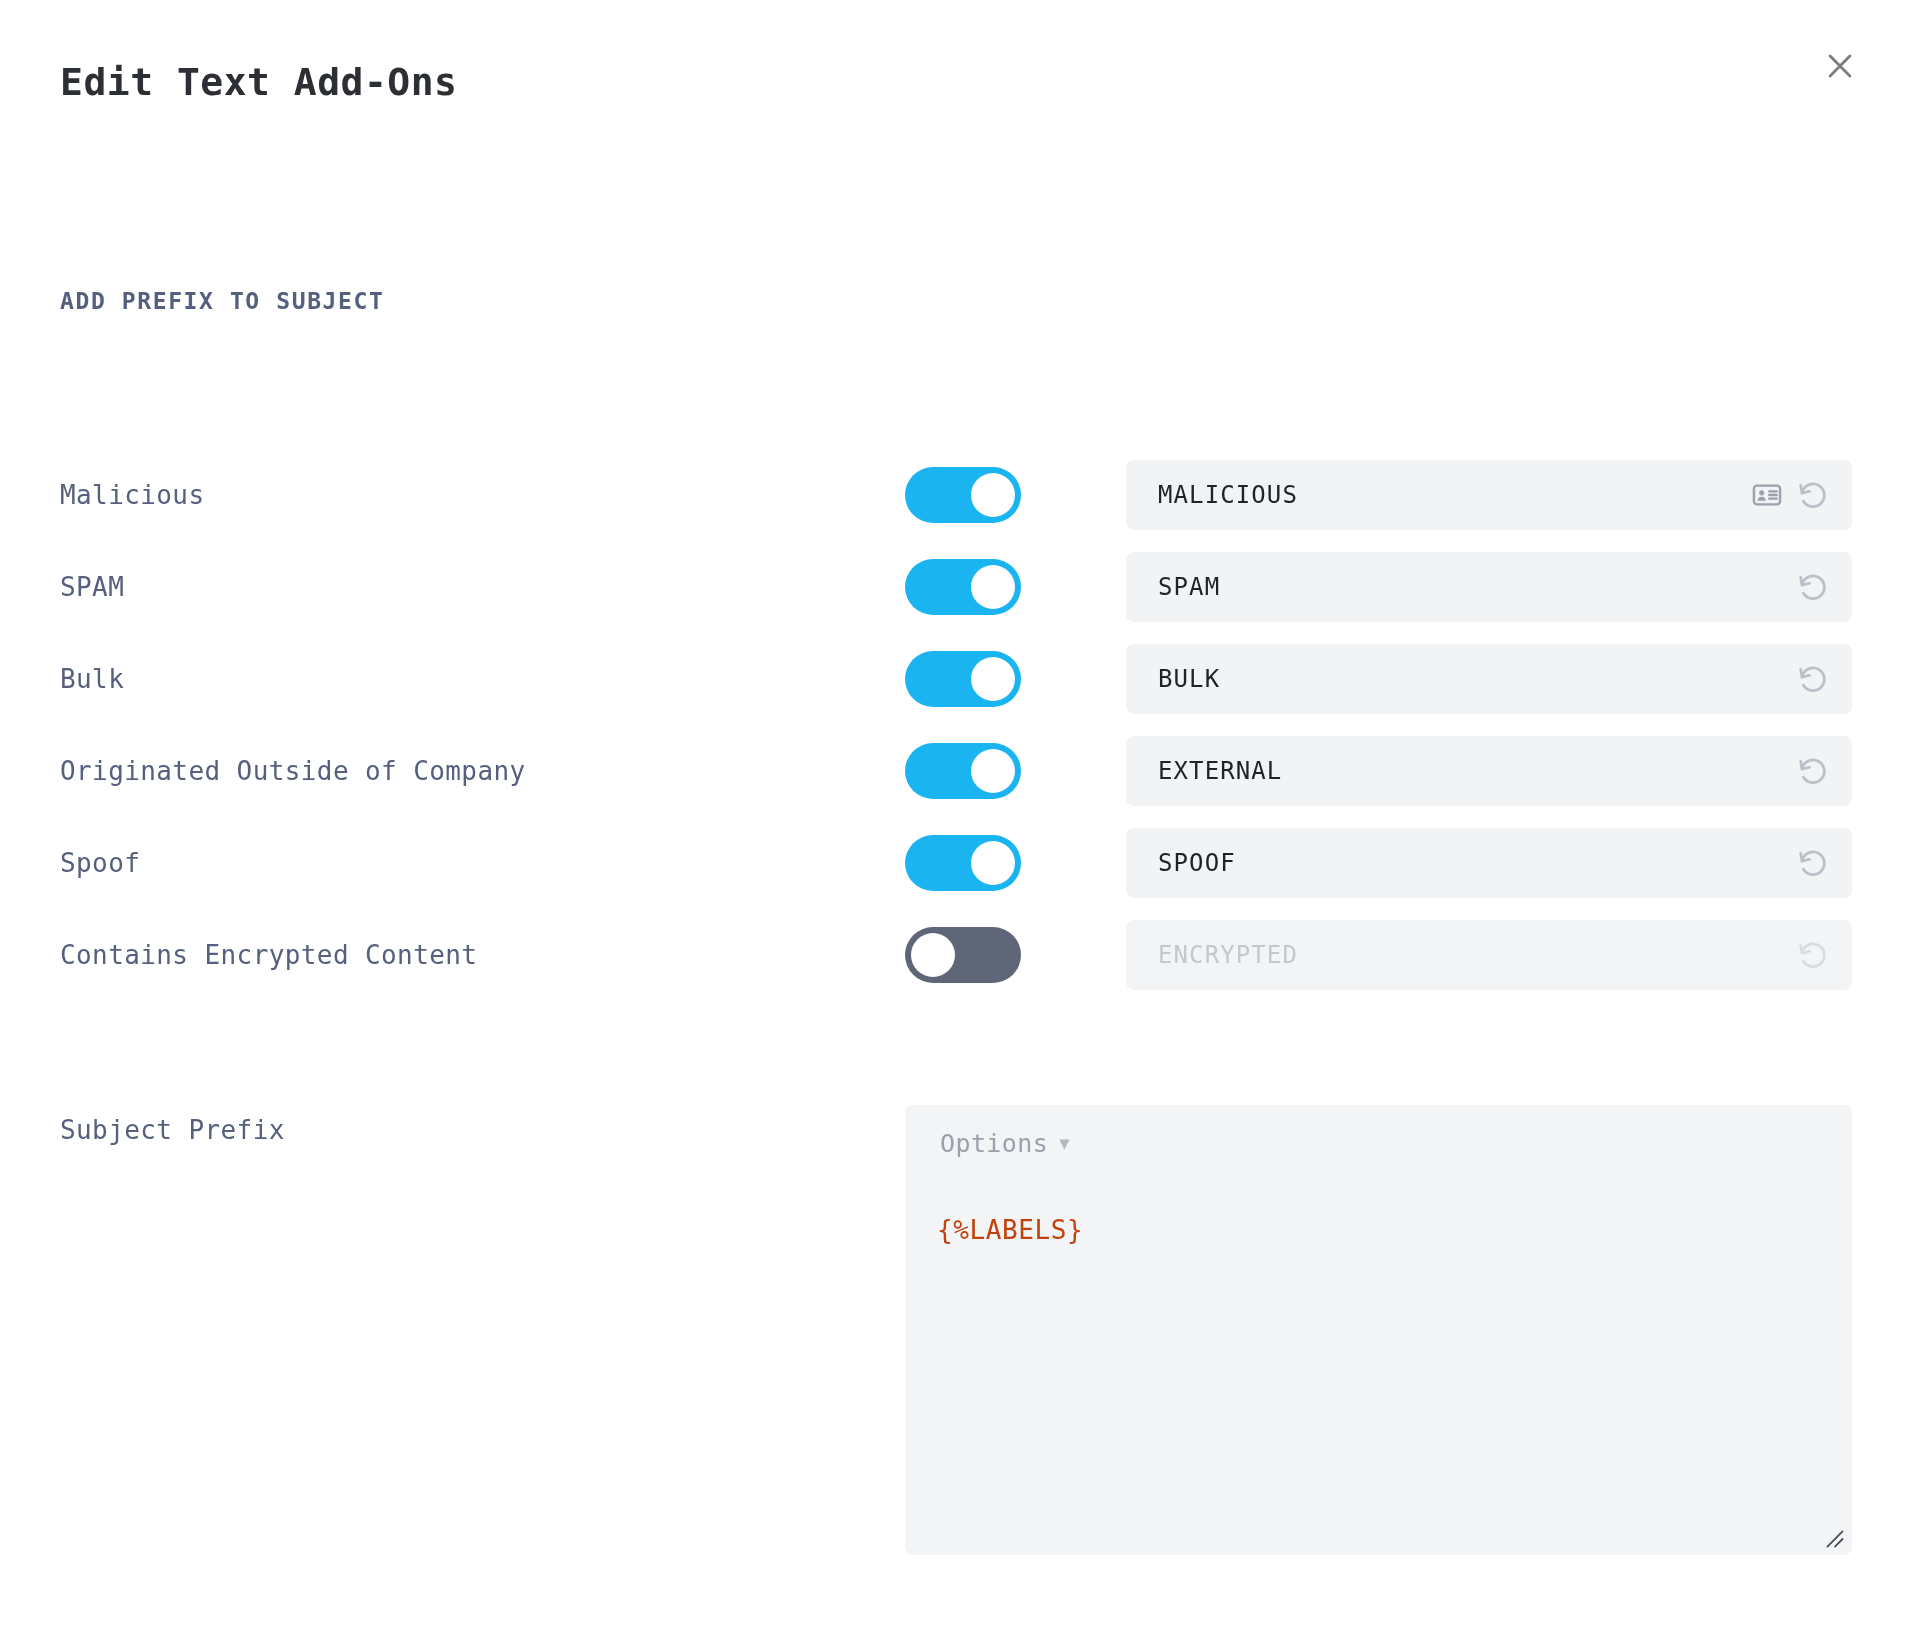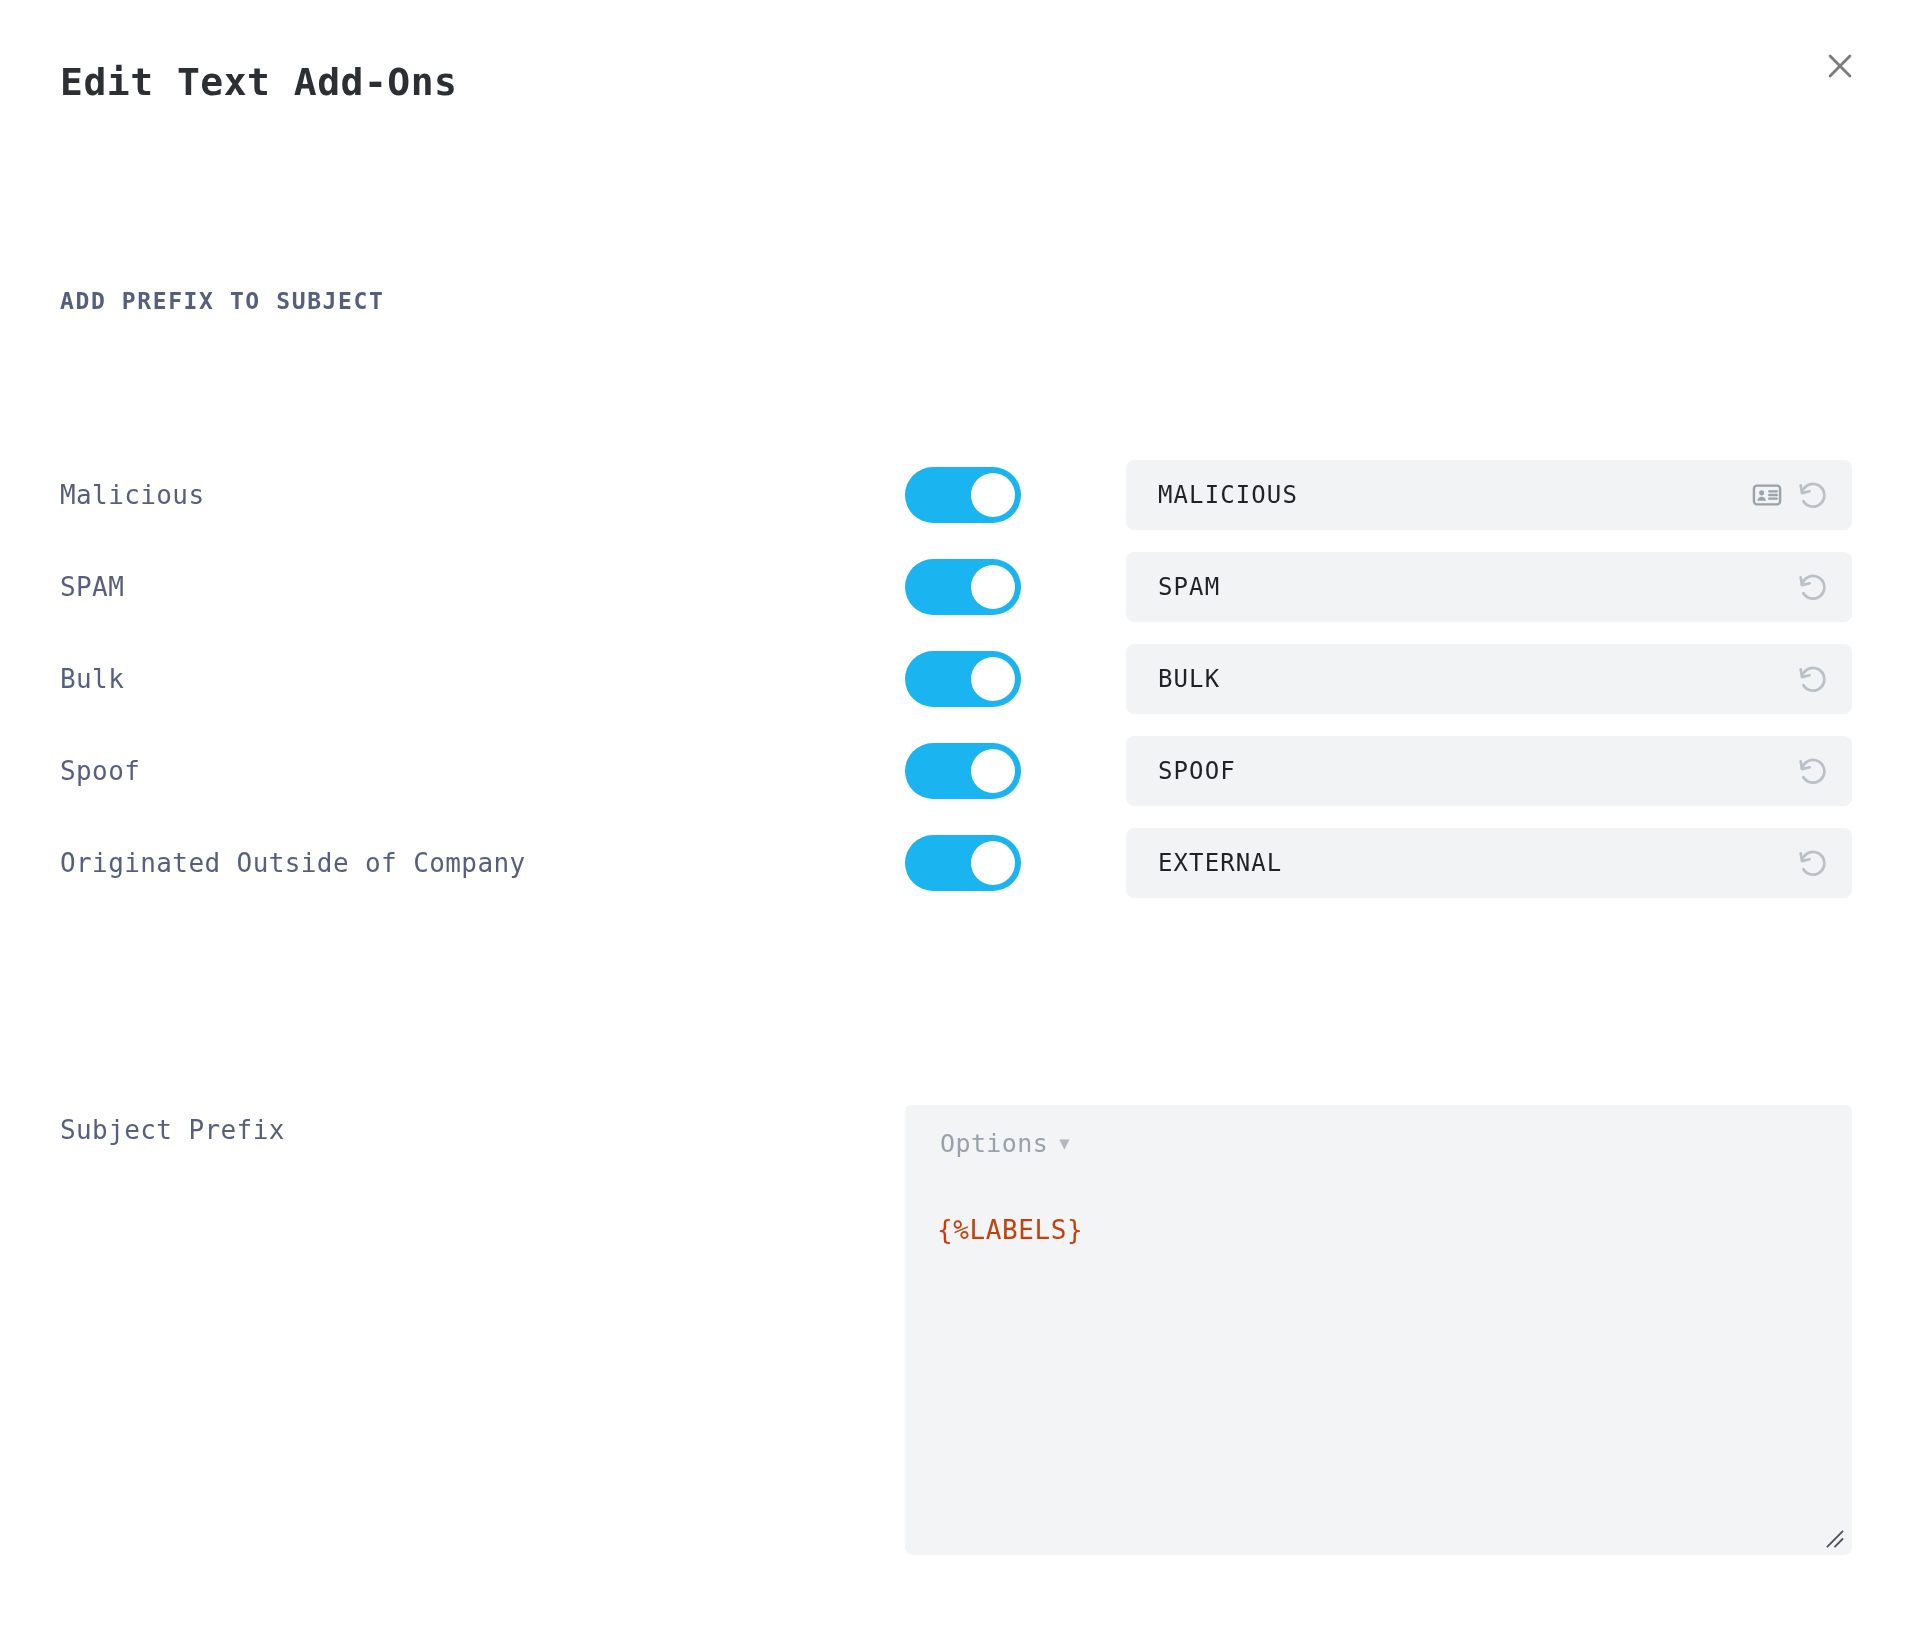--- a/index.html
+++ b/index.html
@@ -324,45 +324,62 @@
             <div class="icon-btn">
               <svg width="34" height="34" viewBox="0 0 24 24" fill="none" stroke="#b9c0c7" stroke-width="1.9" stroke-linecap="round">
                 <path d="M4.2 10.4 A8 8 0 1 1 5.2 16.4"></path>
                 <path d="M3.3 5.2 L4.3 10.7 L9.6 9.4" stroke-linejoin="round"></path>
               </svg>
             </div>
           </div>
         </div>
       </div>
       <div class="row">
+        <div class="row-label">Originated Outside of Company</div>
+        <div class="toggle">
+          <div class="knob"></div>
+        </div>
+        <div class="label-input">
+          <div class="value">EXTERNAL</div>
+          <div class="input-icons">
+            <div class="icon-btn">
+              <svg width="34" height="34" viewBox="0 0 24 24" fill="none" stroke="#b9c0c7" stroke-width="1.9" stroke-linecap="round">
+                <path d="M4.2 10.4 A8 8 0 1 1 5.2 16.4"></path>
+                <path d="M3.3 5.2 L4.3 10.7 L9.6 9.4" stroke-linejoin="round"></path>
+              </svg>
+            </div>
+          </div>
+        </div>
+      </div>
+      <div class="row">
         <div class="row-label">Spoof</div>
         <div class="toggle">
           <div class="knob"></div>
         </div>
         <div class="label-input">
           <div class="value">SPOOF</div>
           <div class="input-icons">
             <div class="icon-btn">
               <svg width="34" height="34" viewBox="0 0 24 24" fill="none" stroke="#b9c0c7" stroke-width="1.9" stroke-linecap="round">
                 <path d="M4.2 10.4 A8 8 0 1 1 5.2 16.4"></path>
                 <path d="M3.3 5.2 L4.3 10.7 L9.6 9.4" stroke-linejoin="round"></path>
               </svg>
             </div>
           </div>
         </div>
       </div>
       <div class="row">
-        <div class="row-label">Originated Outside of Company</div>
-        <div class="toggle">
-          <div class="knob"></div>
-        </div>
-        <div class="label-input">
-          <div class="value">EXTERNAL</div>
-          <div class="input-icons">
-            <div class="icon-btn">
+        <div class="row-label">Contains Encrypted Content</div>
+        <div class="toggle off">
+          <div class="knob"></div>
+        </div>
+        <div class="label-input disabled">
+          <div class="value">ENCRYPTED</div>
+          <div class="input-icons">
+            <div class="icon-btn dim">
               <svg width="34" height="34" viewBox="0 0 24 24" fill="none" stroke="#b9c0c7" stroke-width="1.9" stroke-linecap="round">
                 <path d="M4.2 10.4 A8 8 0 1 1 5.2 16.4"></path>
                 <path d="M3.3 5.2 L4.3 10.7 L9.6 9.4" stroke-linejoin="round"></path>
               </svg>
             </div>
           </div>
         </div>
       </div>
     </div>
 

